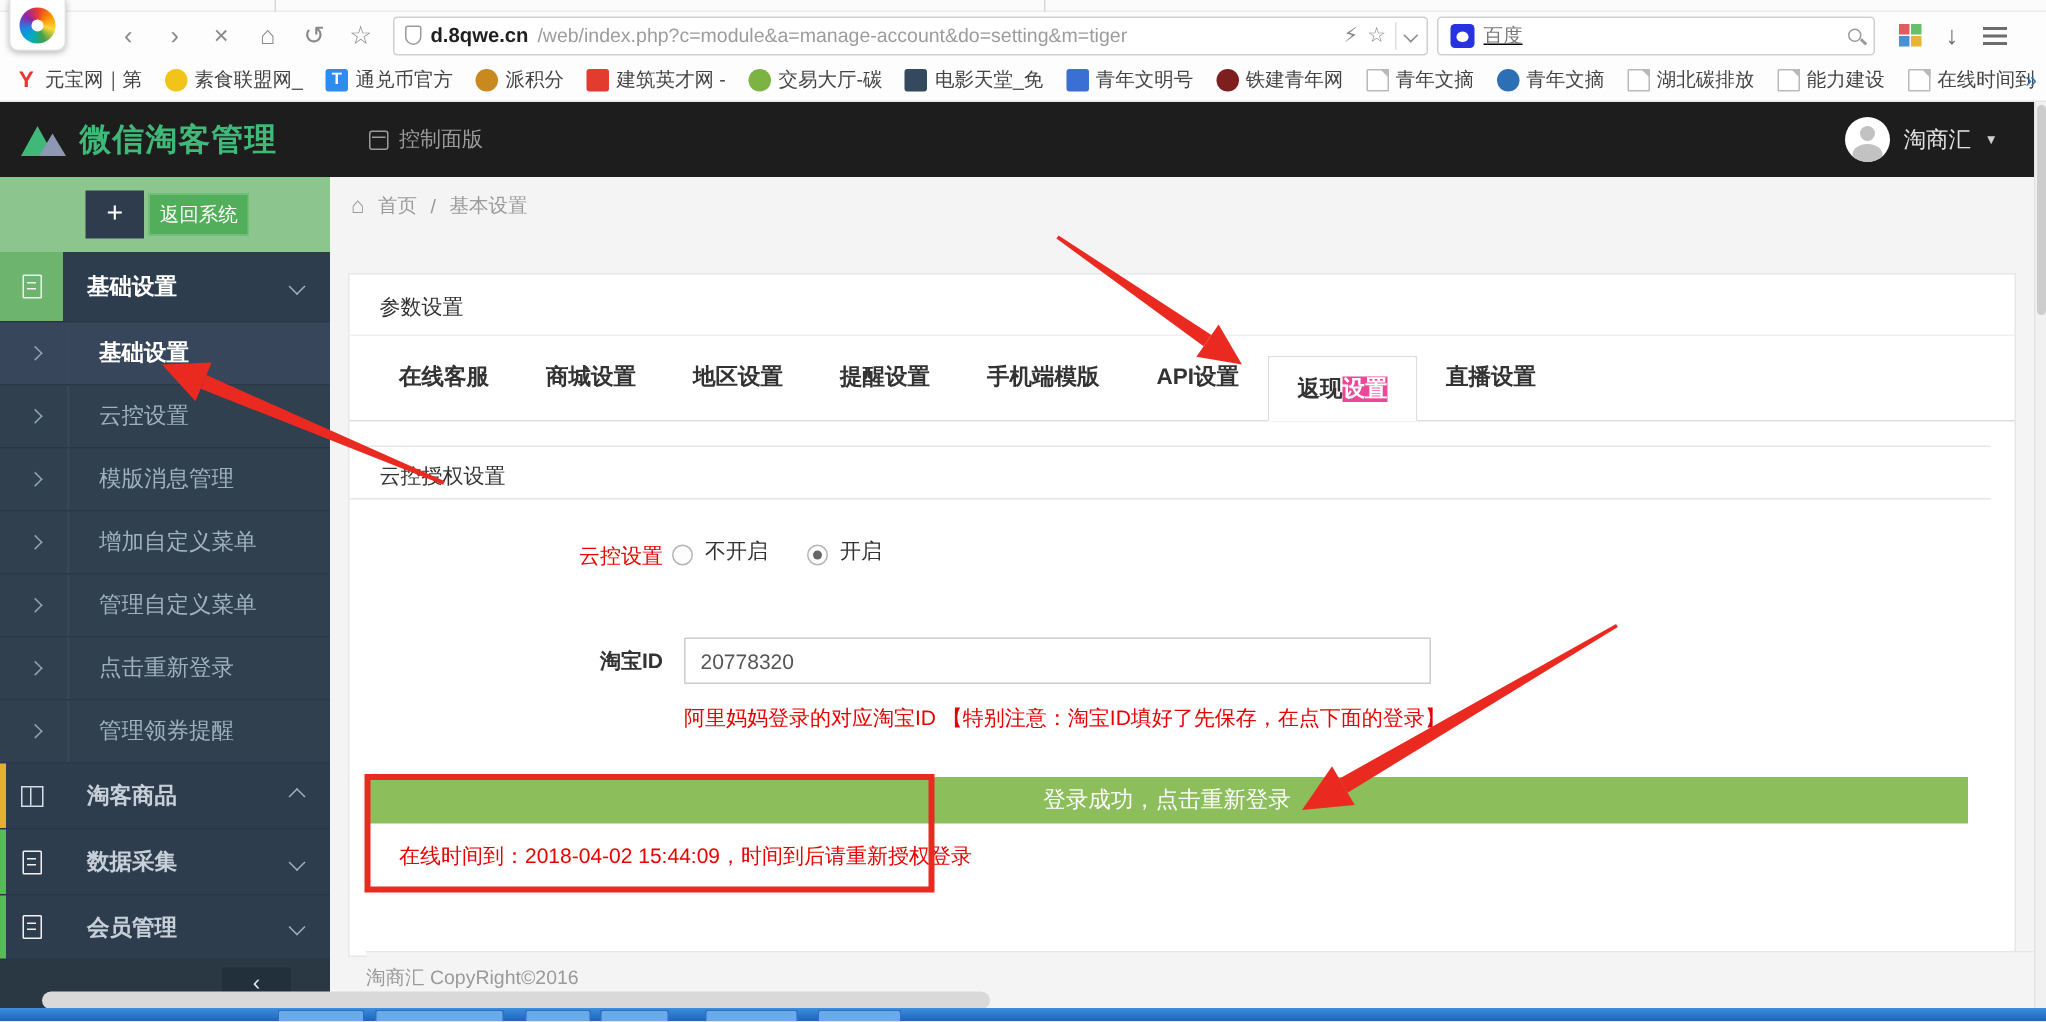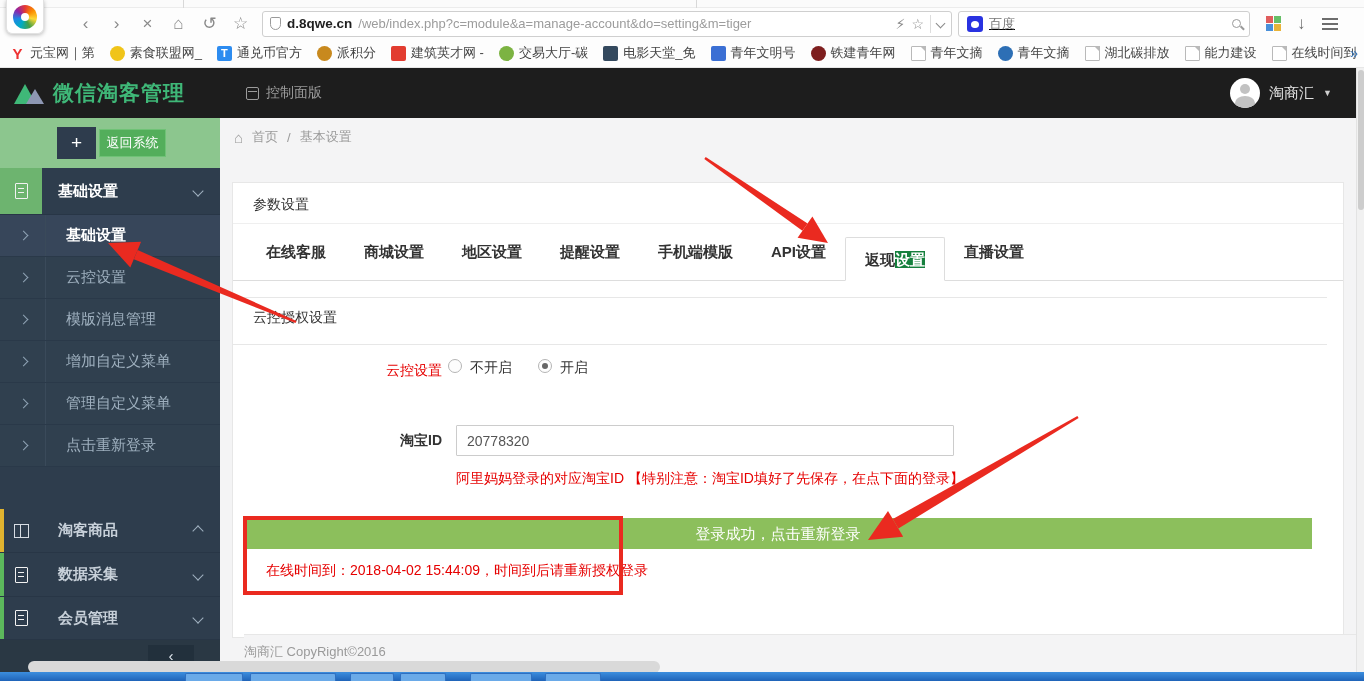--- a/index.html
+++ b/index.html
@@ -98,26 +98,26 @@
 
   
   .content { position:absolute; top:118px; left:220px; width:1136px; height:554px; background:#f4f4f5; }
   .crumbs { position:absolute; top:10px; left:14px; display:flex; align-items:center; gap:9px; color:#9a9a9a; font-size:13px; }
   .home-ic { font-size:15px; color:#9a9a9a; }
   .panel { position:absolute; top:64px; left:12px; width:1112px; height:456px; background:#fff; border:1px solid #e7e7e7; }
   .panel-title { position:absolute; top:13px; left:20px; font-size:14px; color:#333; }
   .tabs { position:absolute; top:40px; left:0; right:0; height:58px; border-top:1px solid #efefef; border-bottom:1px solid #ddd; display:flex; align-items:flex-end; padding-left:14px; }
   .tab { padding:0 19px; line-height:57px; font-size:15px; color:#333; cursor:pointer; white-space:nowrap;font-weight:bold; }
   .tab.active { line-height:43px; height:44px; border:1px solid #ddd; border-bottom:1px solid #fff; margin-bottom:-1px; border-radius:2px 2px 0 0; background:#fff; }
-  .sel-blue { background:#15803d; color:#fff; }
-  .inner-head { position:absolute; top:114px; left:0; right:16px; height:48px; border-top:1px solid #e7e7e7; border-bottom:1px solid #e7e7e7; line-height:39px; padding-left:20px; font-size:14px; color:#333; }
+  .sel-blue { background:#ec4899; color:#fff; }
+  .inner-head { position:absolute; top:114px; left:0; right:16px; height:36px; border-top:1px solid #e7e7e7; border-bottom:1px solid #e7e7e7; line-height:39px; padding-left:20px; font-size:14px; color:#333; }
   .lab-red { position:absolute; color:#e60000; font-size:14px; }
   .lab-dark { position:absolute; color:#333; font-size:14px;font-weight:bold; }
   .radio-row { position:absolute; top:176px; left:215px; display:flex; align-items:center; gap:26px; }
-  .radio { display:flex; align-items:flex-start; gap:8px; font-size:14px; color:#333; cursor:pointer; }
+  .radio { display:flex; align-items:flex-end; gap:8px; font-size:14px; color:#333; cursor:pointer; }
   .rdot { width:14px; height:14px; border-radius:50%; border:1px solid #b5b5b5; background:#fdfdfd; position:relative; }
   .rdot.on::after { content:""; position:absolute; left:3px; top:3px; width:6px; height:6px; border-radius:50%; background:#666; }
   .tb-input { position:absolute; top:242px; left:223px; width:498px; height:31px; border:1px solid #ccc; border-radius:1px; font-size:14px; color:#555; padding:0 10px; font-family:"Liberation Sans","DejaVu Sans",sans-serif; }
   .help-red { position:absolute; top:287px; left:223px; color:#e60000; font-size:14px; }
   .login-btn { position:absolute; top:335px; left:11px; width:1068px; height:31px; background:#8cbf5c; color:#fff; font-size:15px; text-align:center; line-height:31px; cursor:pointer; }
   .notice-red { position:absolute; top:379px; left:33px; color:#e60000; font-size:14px; }
   .content-footer { position:absolute; left:0; right:0; bottom:0; height:38px; border-top:1px solid #e7e7e7; background:#f4f4f5; line-height:33px; color:#9a9a9a; font-size:13px;margin-left:24px; }
 
   
   .vscroll { position:absolute; right:0; top:68px; width:8px; height:604px; background:#f1f1f1; border-left:1px solid #e3e3e3; }
@@ -291,20 +291,24 @@
       <span class="arr"></span>
       <span class="lbl">增加自定义菜单</span>
     </div>
     <div class="sb-sub" style="top:265px;">
       <span class="arr"></span>
       <span class="lbl">管理自定义菜单</span>
     </div>
     <div class="sb-sub" style="top:307px;">
       <span class="arr"></span>
       <span class="lbl">点击重新登录</span>
+    </div>
+    <div class="sb-sub" style="top:349px;">
+      <span class="arr"></span>
+      <span class="lbl">管理领券提醒</span>
     </div>
 
     <div class="sb-parent" style="top:391px;height:44px;">
       <span class="accent" style="background:#e0b32f"></span>
       <div class="sb-icon-col">
           <span class="col-ic"></span>
         </div>
       <div class="sb-parent-label dim">淘客商品</div>
       <span class="sb-chev up"></span>
     </div>

